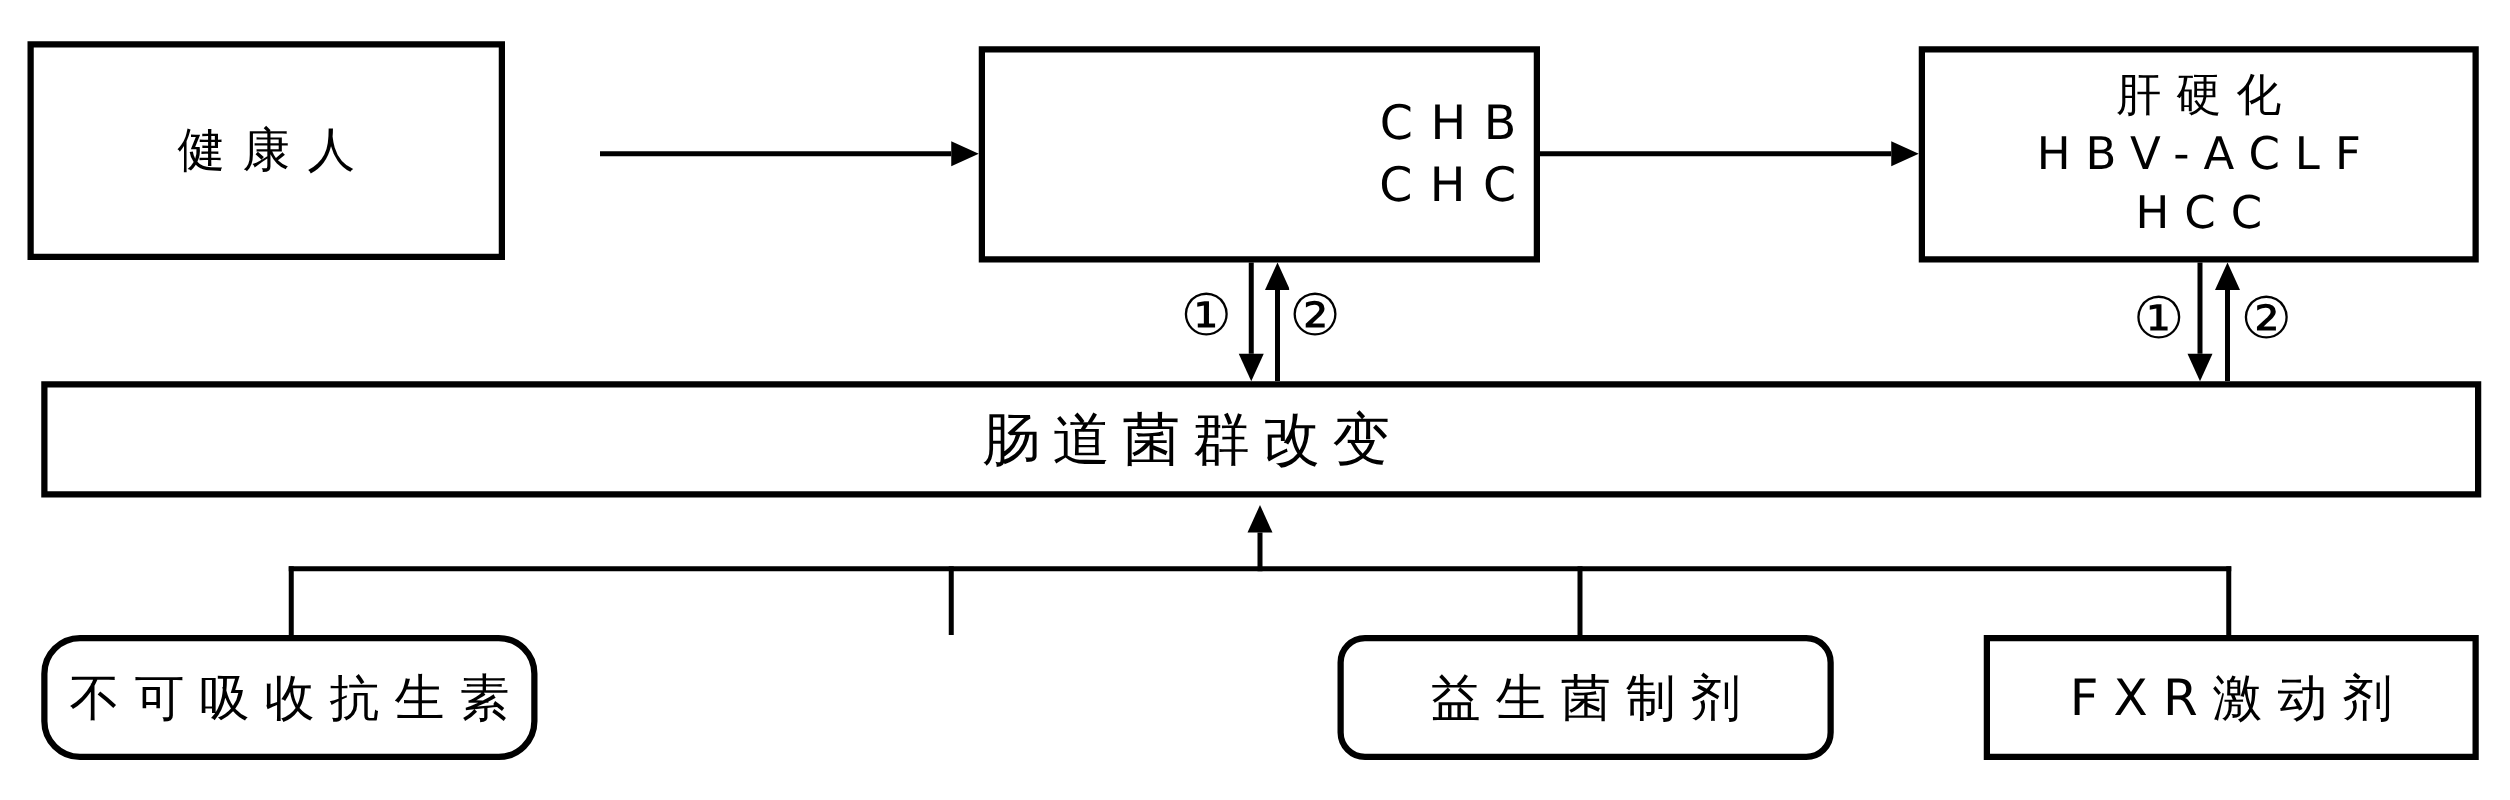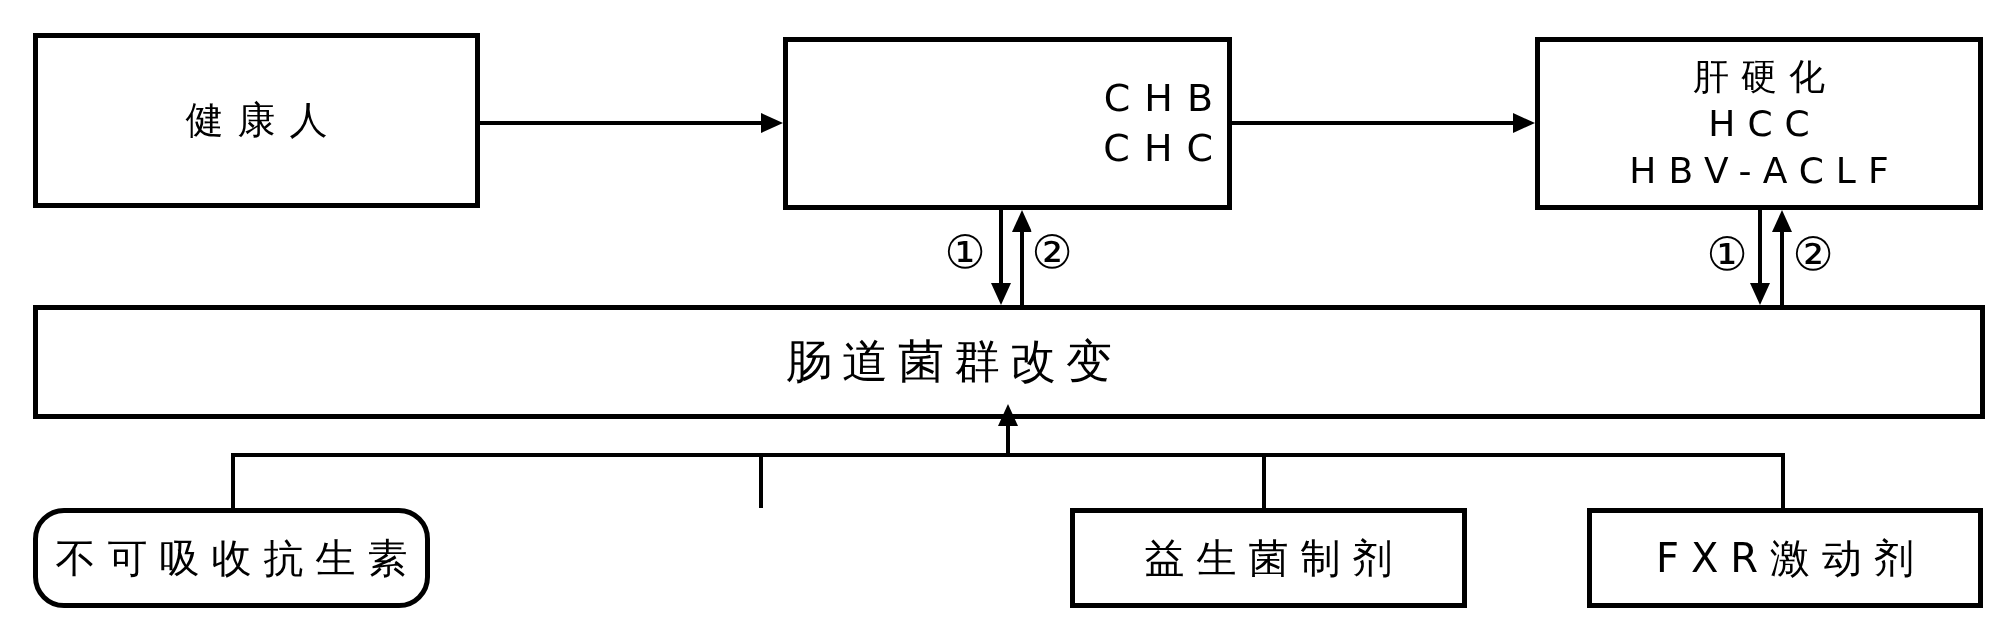--- a/index.html
+++ b/index.html
@@ -51,33 +51,33 @@
     transform: translate(-50%, -50%);
     color: #000000;
     background: #ffffff;
   }
 </style>
 </head>
 <body>
 
 <div id="diagram">
 
-  <div class="box" style="left:33px; top:33px; width:447px; height:175px;">
+  <div class="box" style="left:22px; top:33px; width:382px; height:175px;">
     <div class="toplabel">健康人</div>
   </div>
 
   <div class="box" style="left:783px; top:37px; width:449px; height:173px;align-items:flex-end;">
     <div class="toplabel">CHB</div>
     <div class="toplabel">CHC</div>
   </div>
 
   <div class="box" style="left:1535px; top:37px; width:448px; height:173px;">
     <div class="cirrline">肝硬化</div>
+    <div class="cirrline">HBV-ACLF</div>
     <div class="cirrline">HCC</div>
-    <div class="cirrline">HBV-ACLF</div>
   </div>
 
   <div class="line" style="left:480px; top:121px; width:281px; height:4px;"></div>
   <div class="head right" style="left:761px; top:113px;"></div>
 
   <div class="line" style="left:1232px; top:121px; width:281px; height:4px;"></div>
   <div class="head right" style="left:1513px; top:113px;"></div>
 
   <div class="line" style="left:999px; top:210px; width:4px; height:73px;"></div>
   <div class="head down" style="left:991px; top:283px;"></div>
@@ -86,40 +86,40 @@
   <div class="circled" style="left:965px; top:252px;">①</div>
   <div class="circled" style="left:1052px; top:252px;">②</div>
 
   <div class="line" style="left:1758px; top:210px; width:4px; height:73px;"></div>
   <div class="head down" style="left:1750px; top:283px;"></div>
   <div class="line" style="left:1780px; top:232px; width:4px; height:73px;"></div>
   <div class="head up" style="left:1772px; top:210px;"></div>
   <div class="circled" style="left:1727px; top:254px;">①</div>
   <div class="circled" style="left:1813px; top:254px;">②</div>
 
-  <div class="box" style="left:33px; top:305px; width:1952px; height:114px;">
+  <div class="box" style="left:33px; top:305px; width:1952px; height:93px;">
     <div class="widelabel">肠道菌群改变</div>
   </div>
 
   <div class="line" style="left:231px; top:453px; width:1554px; height:4px;"></div>
 
   <div class="line" style="left:1006px; top:426px; width:4px; height:31px;"></div>
   <div class="head up" style="left:998px; top:404px;"></div>
 
   <div class="line" style="left:231px; top:453px; width:4px; height:55px;"></div>
   <div class="line" style="left:759px; top:453px; width:4px; height:55px;"></div>
   <div class="line" style="left:1262px; top:453px; width:4px; height:55px;"></div>
   <div class="line" style="left:1781px; top:453px; width:4px; height:55px;"></div>
 
   <div class="box" style="left:33px; top:508px; width:397px; height:100px;border-radius:31px;">
     <div class="botlabel">不可吸收抗生素</div>
   </div>
 
 
-  <div class="box" style="left:1070px; top:508px; width:397px; height:100px;">
+  <div class="box" style="left:1070px; top:508px; width:397px; height:100px;border-radius:22px;">
     <div class="botlabel">益生菌制剂</div>
   </div>
 
   <div class="box" style="left:1587px; top:508px; width:396px; height:100px;">
     <div class="botlabel">FXR激动剂</div>
   </div>
 
 </div>
 
 </body></html>

